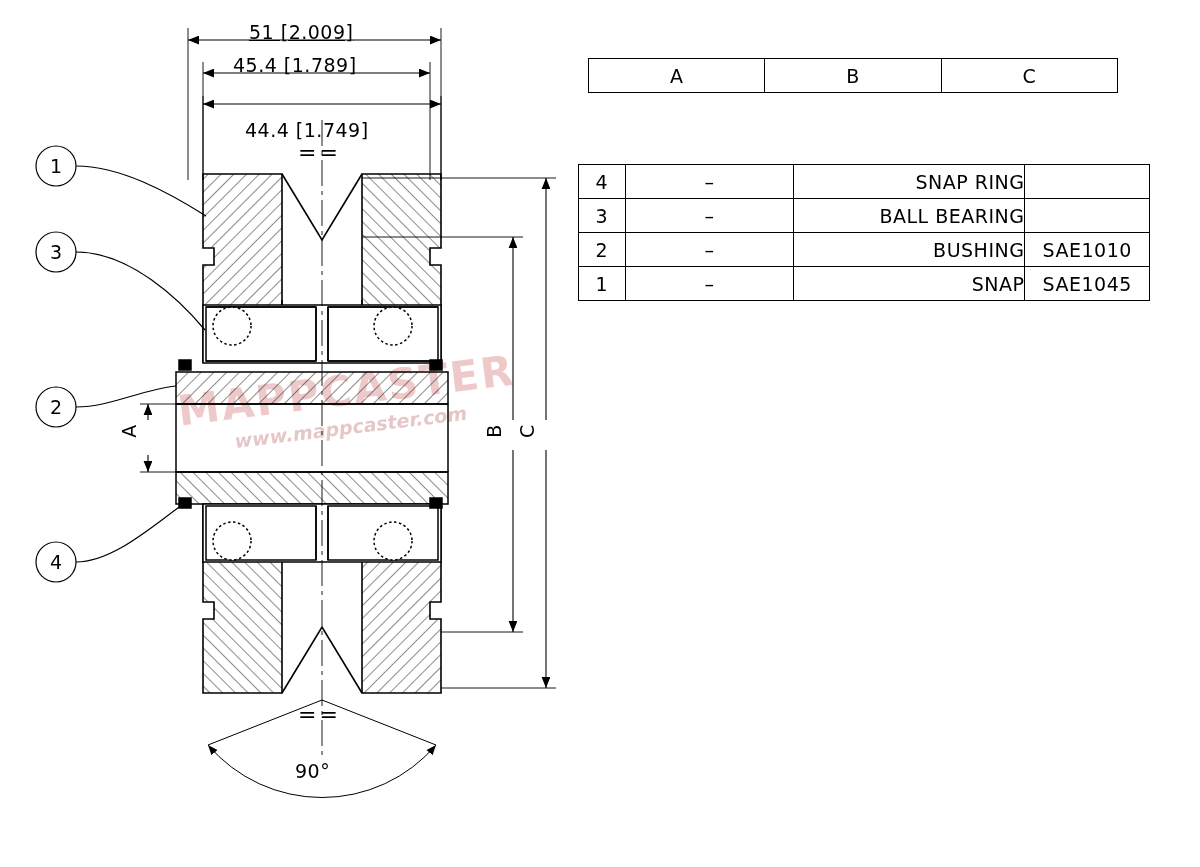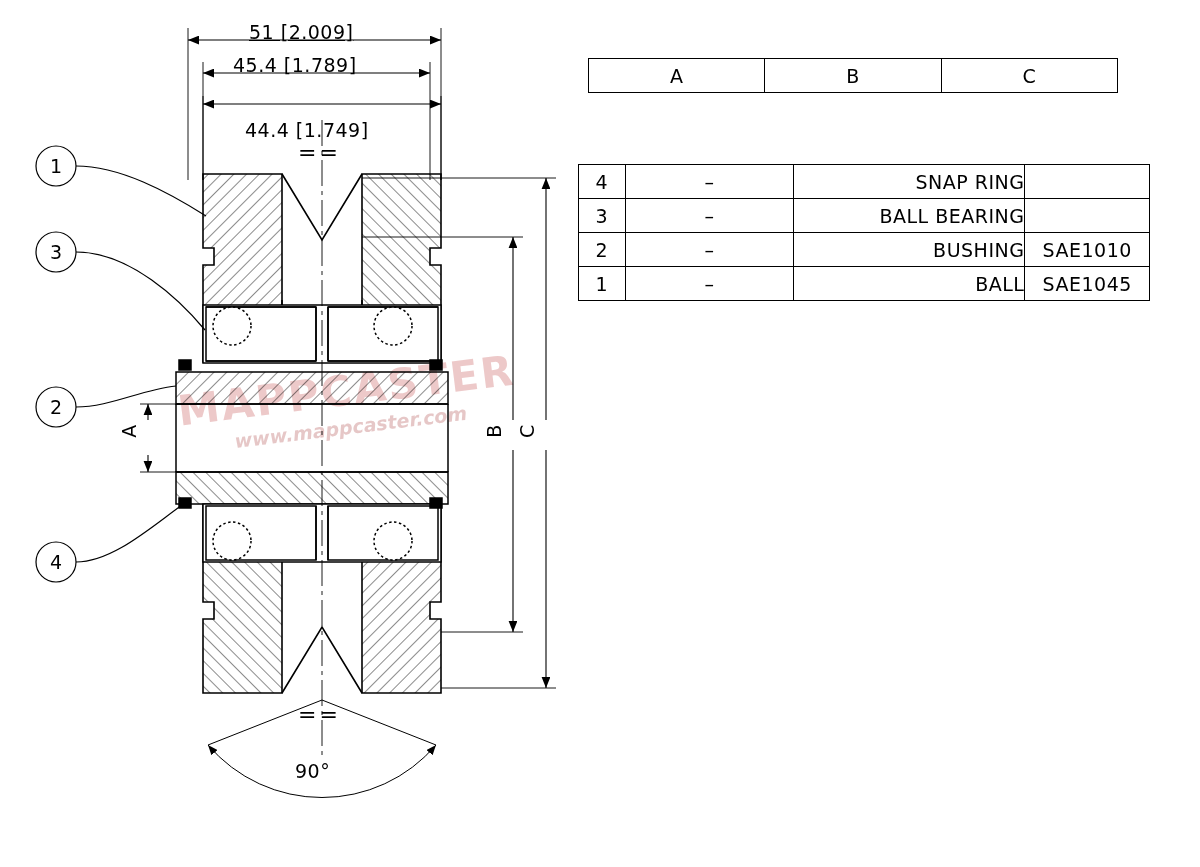--- a/index.html
+++ b/index.html
@@ -302,19 +302,19 @@
       </tr>
       <tr>
         <td class="c-num">2</td>
         <td class="c-dash">–</td>
         <td class="c-name">BUSHING</td>
         <td class="c-mat">SAE1010</td>
       </tr>
       <tr>
         <td class="c-num">1</td>
         <td class="c-dash">–</td>
-        <td class="c-name">BALL</td>
+        <td class="c-name">SNAP</td>
         <td class="c-mat">SAE1045</td>
       </tr>
     </tbody>
   </table>
 
 </div>
 
 </body></html>

